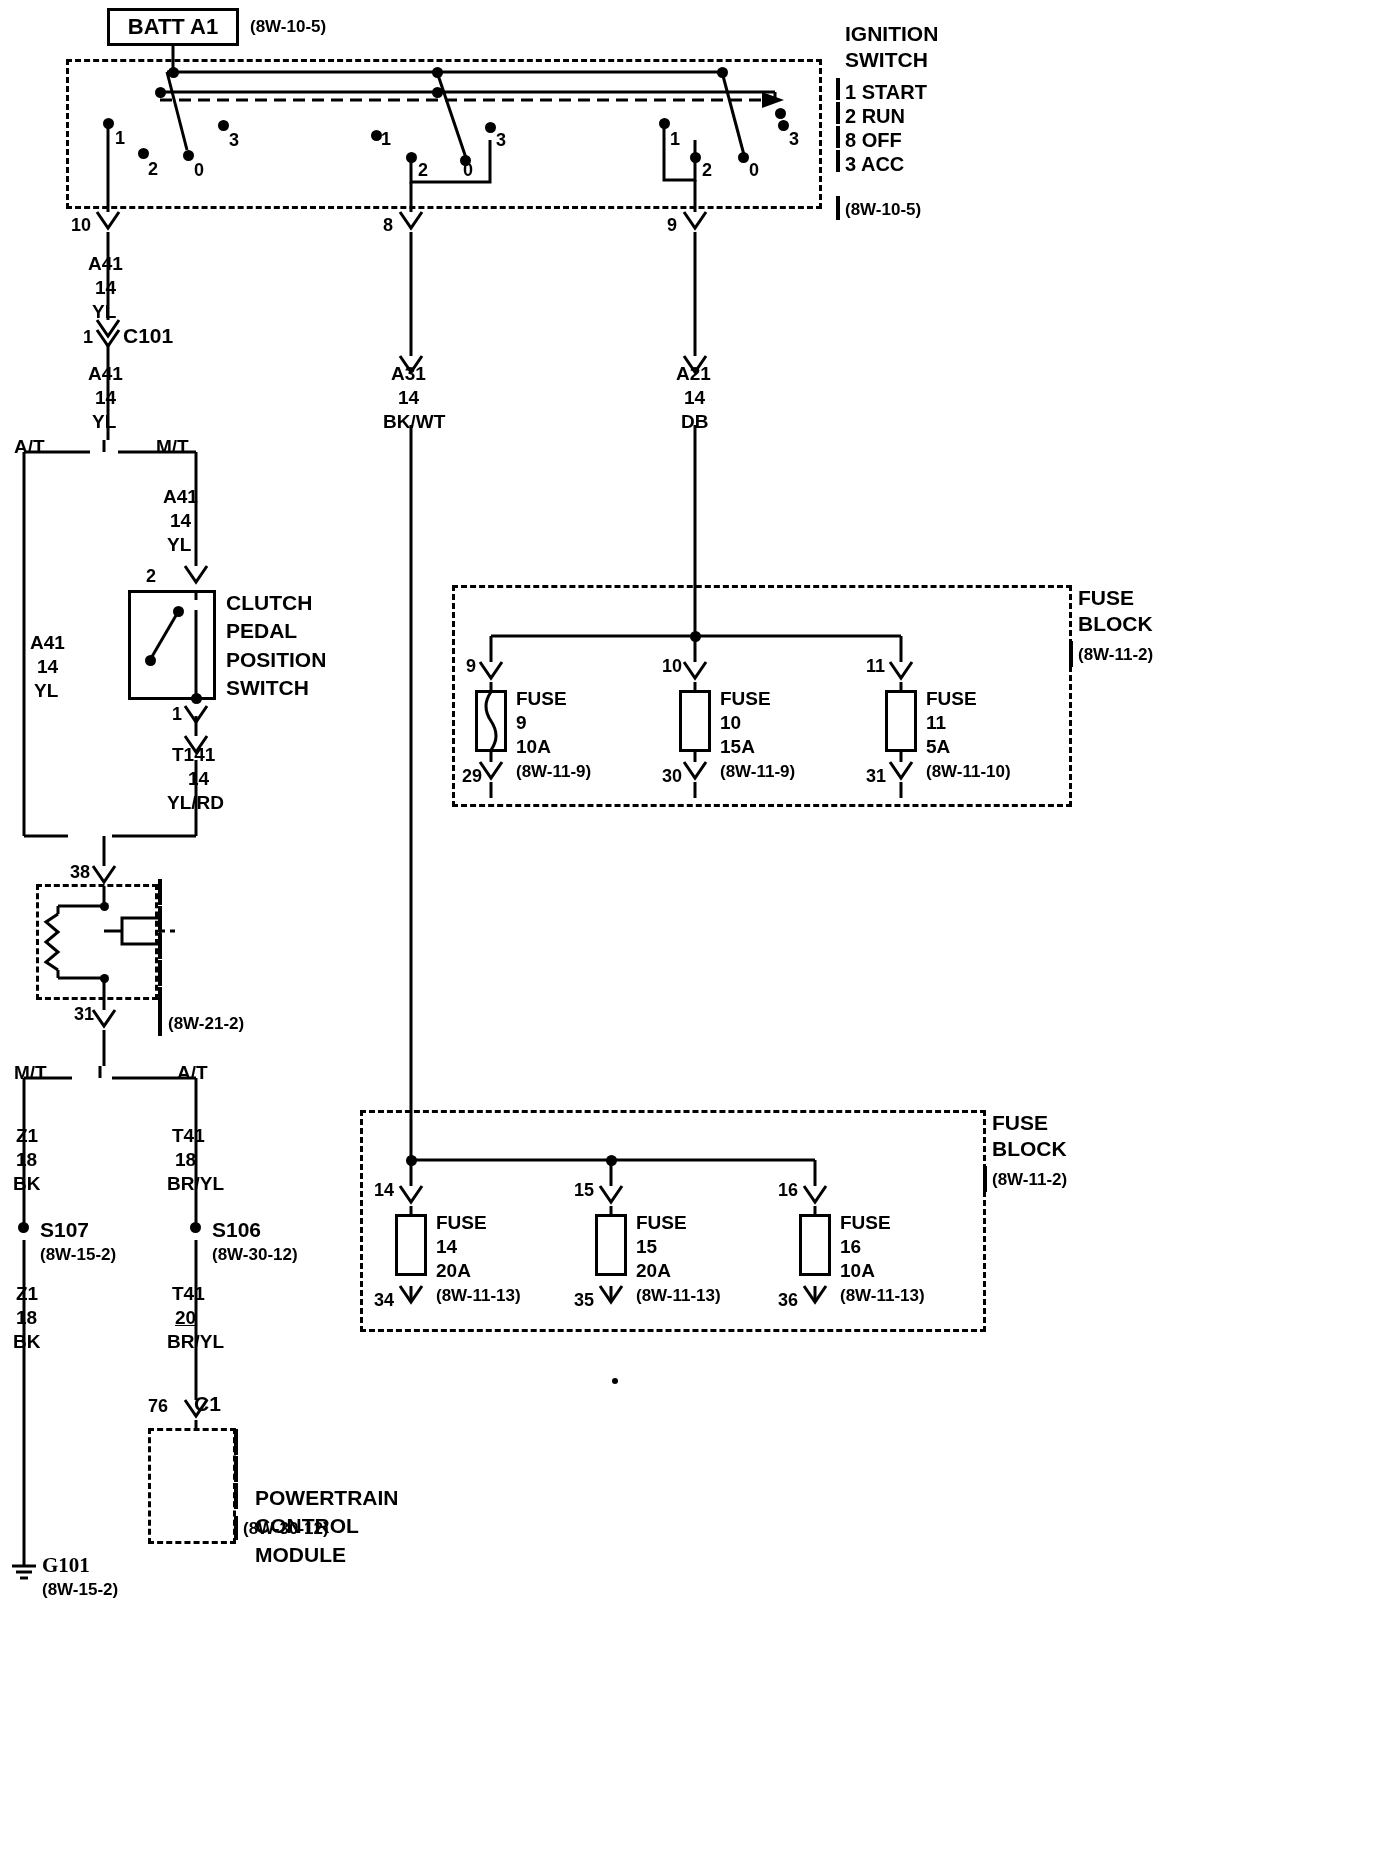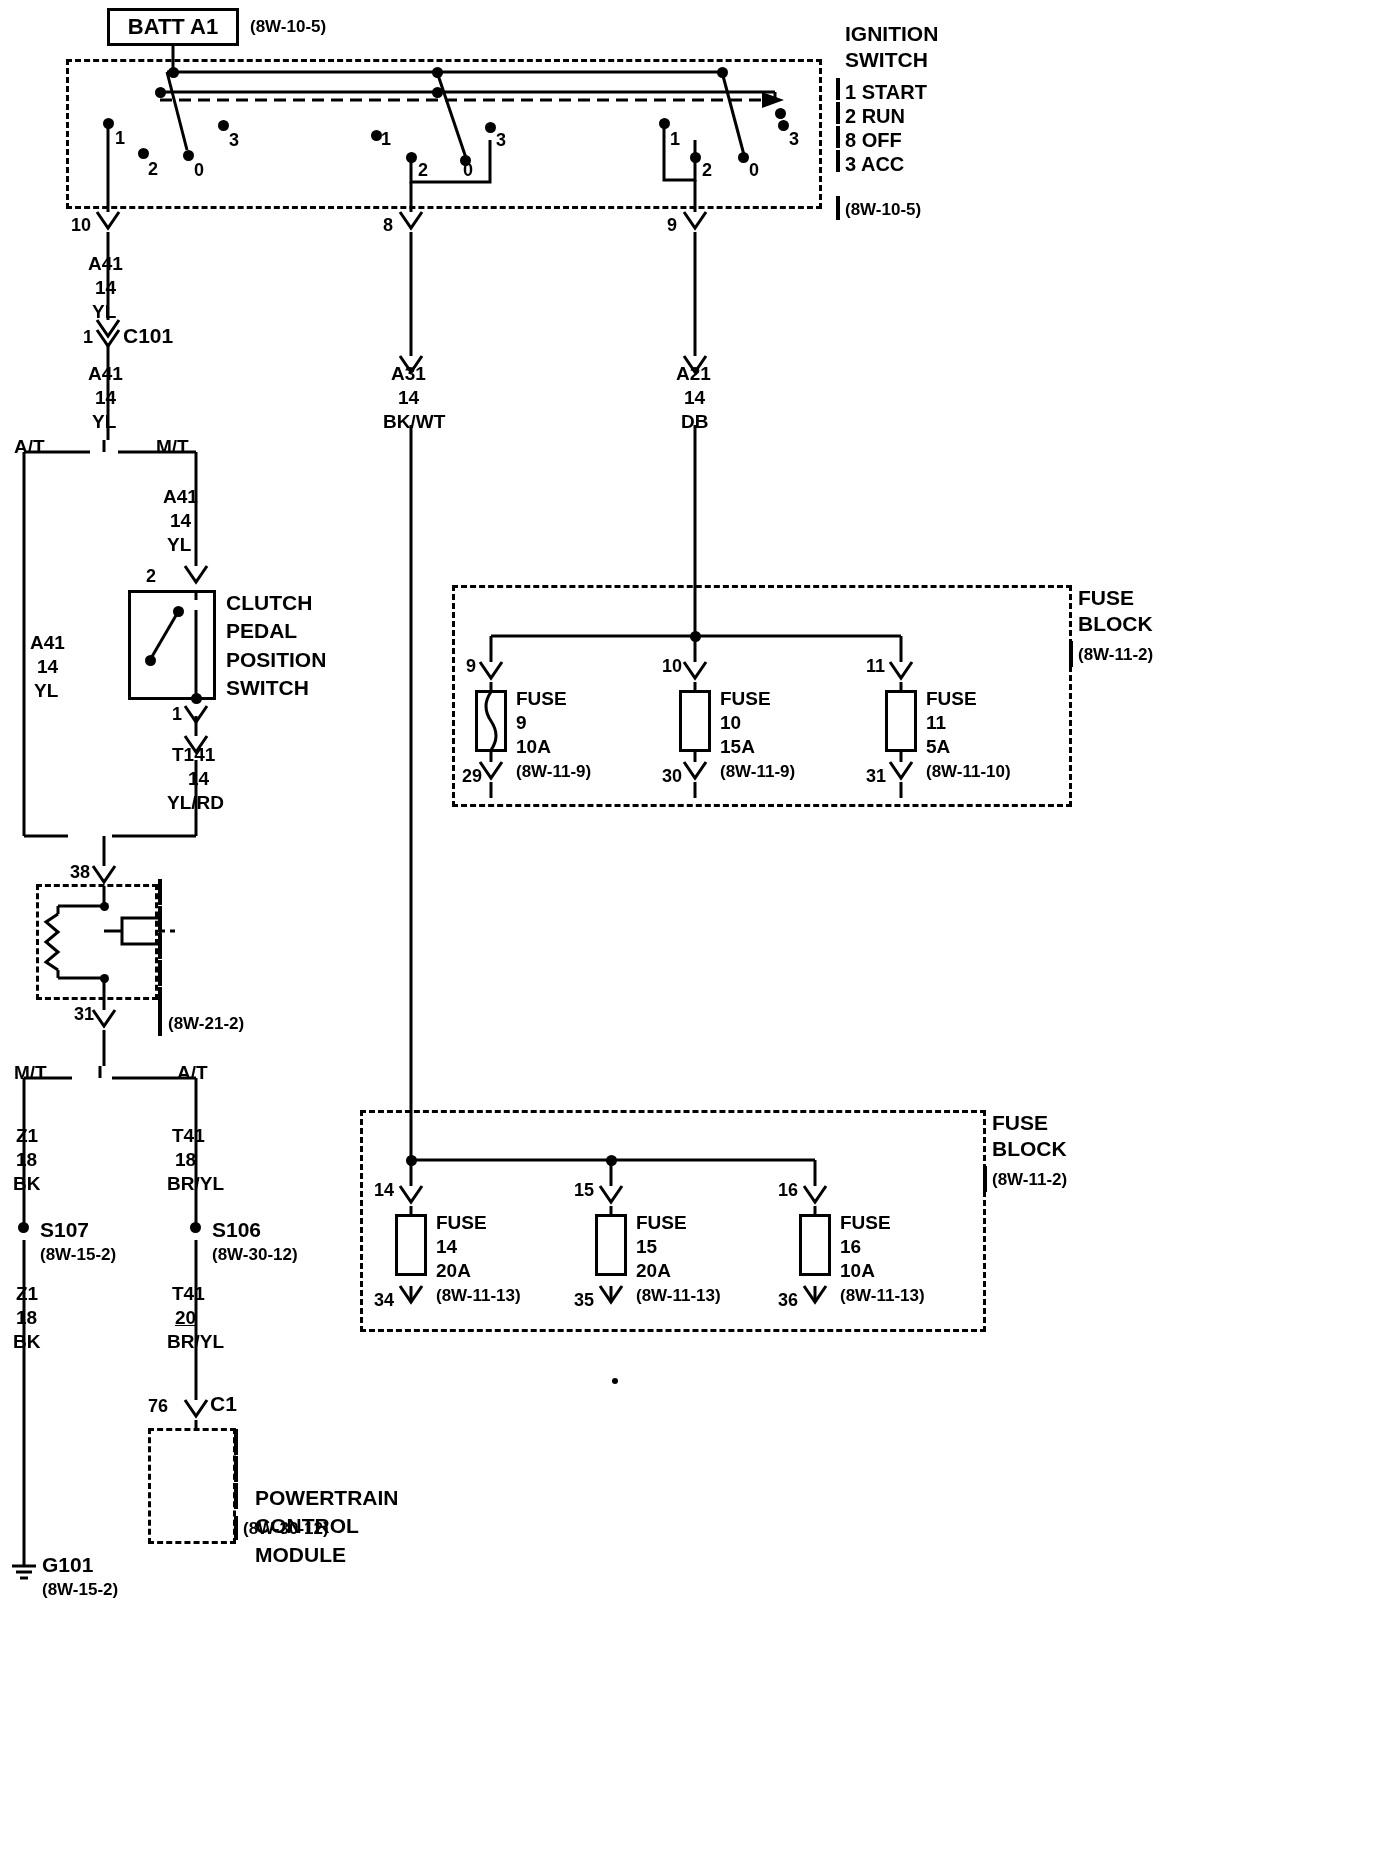--- a/index.html
+++ b/index.html
@@ -395,32 +395,32 @@
 
   <div class="lbl" style="left:16px; top:1283px;">Z1</div>
   <div class="lbl" style="left:16px; top:1307px;">18</div>
   <div class="lbl" style="left:13px; top:1331px;">BK</div>
 
   <div class="lbl" style="left:172px; top:1283px;">T41</div>
   <div class="lbl" style="left:175px; top:1307px;text-decoration:underline;">20</div>
   <div class="lbl" style="left:167px; top:1331px;">BR/YL</div>
 
   <div class="lbl num" style="left:148px; top:1396px;">76</div>
-  <div class="lbl big" style="left:210px; top:1392px;text-align:right;">C1</div>
+  <div class="lbl big" style="left:194px; top:1392px;text-align:right;">C1</div>
   <div class="dashbox" style="left:148px; top:1428px; width:88px; height:116px;"></div>
   <div class="lbl big" style="left:243px; top:1484px; line-height:1.35;margin-left:12px;">POWERTRAIN
 CONTROL
 MODULE</div>
   <div class="lbl ref" style="left:243px; top:1519px;">(8W-30-12)</div>
   <div class="bracket" style="left:234px; top:1429px; height:26px;"></div>
   <div class="bracket" style="left:234px; top:1456px; height:26px;"></div>
   <div class="bracket" style="left:234px; top:1483px; height:26px;"></div>
   <div class="bracket" style="left:234px; top:1516px; height:24px;"></div>
 
-  <div class="lbl big" style="left:42px; top:1553px;">G101</div>
+  <div class="lbl big" style="left:42px; top:1553px;font-family:Liberation Serif, serif;">G101</div>
   <div class="lbl ref" style="left:42px; top:1580px;">(8W-15-2)</div>
 
   <div class="dashbox" style="left:452px; top:585px; width:620px; height:222px;"></div>
   <div class="lbl big" style="left:1078px; top:586px;">FUSE</div>
   <div class="lbl big" style="left:1078px; top:612px;">BLOCK</div>
   <div class="lbl ref" style="left:1078px; top:645px;">(8W-11-2)</div>
   <div class="bracket" style="left:1069px; top:641px; height:26px;"></div>
 
   <div class="dot" style="left:690px; top:631px;"></div>
   <div class="fusebox" style="left:475px; top:690px; width:32px; height:62px;"></div>

